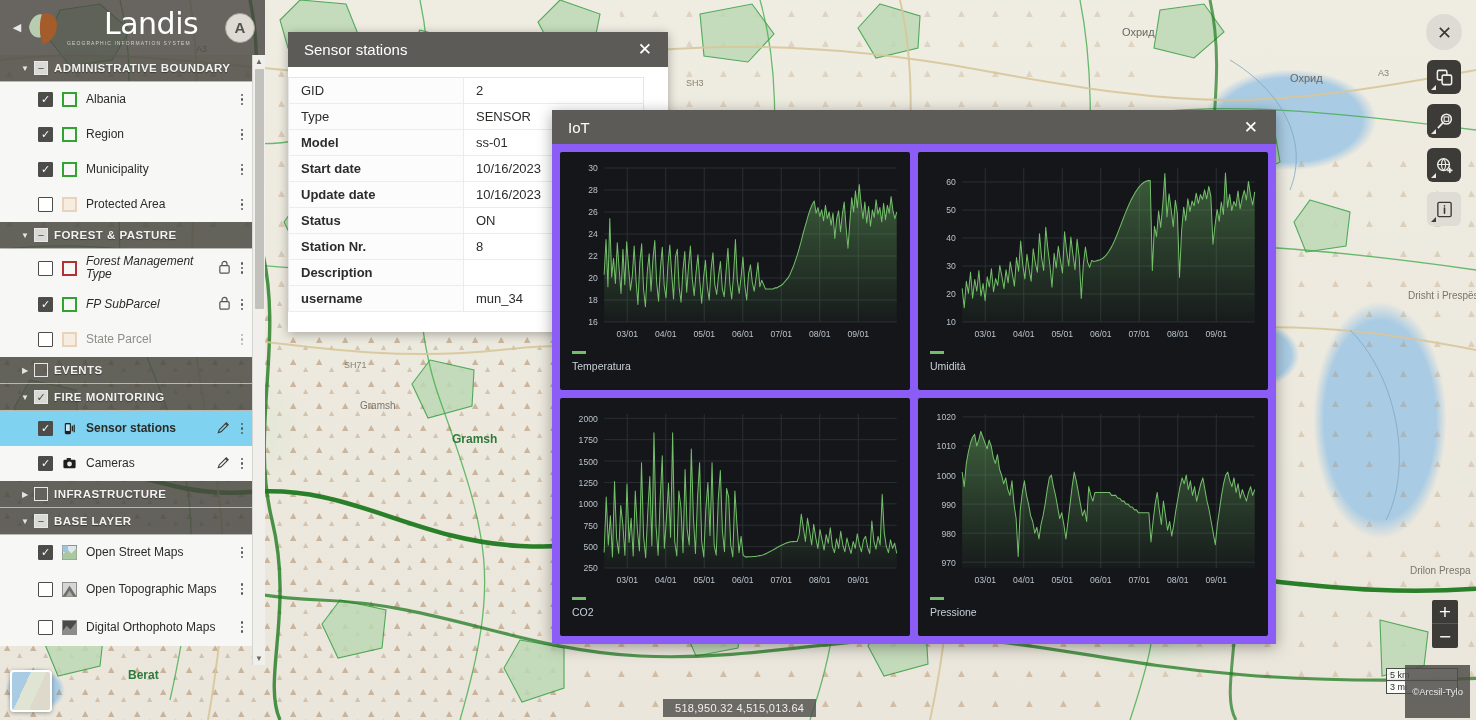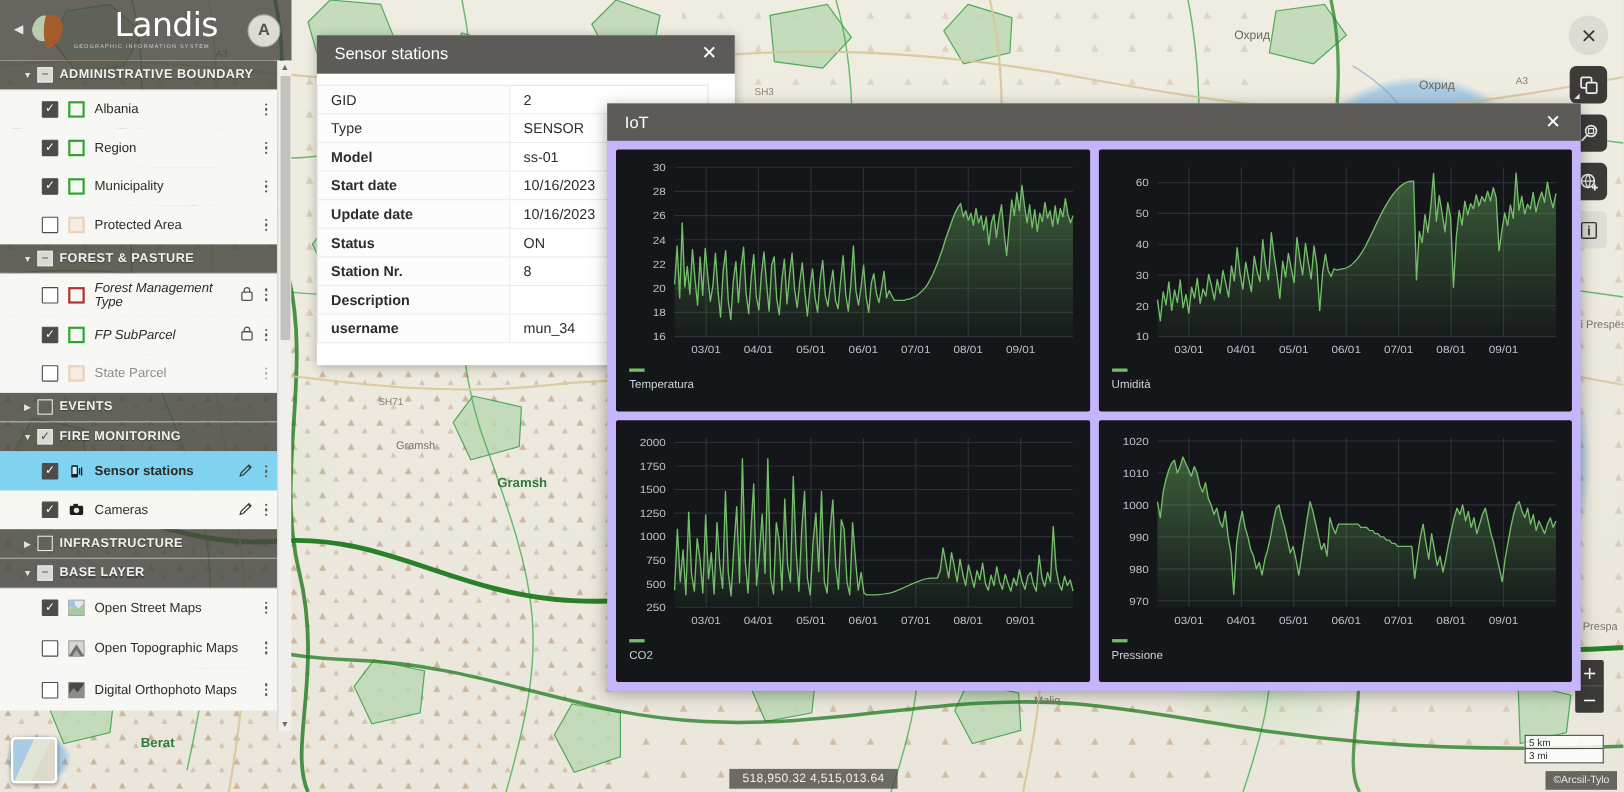--- a/index.html
+++ b/index.html
@@ -149,22 +149,22 @@
     border: 1px solid #e6e6e4;
   }
   .attr-table tr { border-bottom: 1px solid #ececeb; }
   .attr-table td { padding: 5px 0 5px 12px; color: #2c2c2a; height: 22px; }
   .attr-table td.k { width: 175px; font-weight: 700; background: #fcfcfc; }
   .attr-table td.kn { font-weight: 400; }
   .attr-table td.v { border-left: 1px solid #ececeb; }
 
   
   #iot-panel {
-    position: absolute; left: 552px; top: 94px; width: 885px; height: 534px;
-    background: #c4b5fd; z-index: 40; box-shadow: 0 3px 14px rgba(0,0,0,.35);
+    position: absolute; left: 552px; top: 110px; width: 724px; height: 534px;
+    background: #8b5cf6; z-index: 40; box-shadow: 0 3px 14px rgba(0,0,0,.35);
   }
   .iot-head {
     height: 34px; background: #5d5b57; display: flex; align-items: center;
     justify-content: space-between; padding: 0 14px 0 16px;
   }
   .iot-title { color: #fff; font-size: 15px; }
   .iot-body {
     padding: 8px; display: grid; grid-template-columns: 1fr 1fr;
     grid-template-rows: 1fr 1fr; gap: 8px; height: 500px;
   }
@@ -217,21 +217,21 @@
     font-size: 9px; color: #2c2c2a;
   }
   #scalebar div {
     background: rgba(255,255,255,0.82); border: 1px solid #4a4a46;
     border-top: none; padding: 0 3px; height: 13px; line-height: 12px;
   }
   #scalebar div:first-child { border-top: 1px solid #4a4a46; }
   #attribution {
     position: absolute; right: 6px; bottom: 2px; z-index: 25;
     background: rgba(80,78,74,0.85); color: #e9e9e6;
-    font-size: 9.5px; padding: 3px 7px;
+    font-size: 9.5px; padding: 21px 7px;
   }
   #coords {
     position: absolute; left: 663px; bottom: 3px; z-index: 25;
     background: rgba(80,78,74,0.82); color: #f0f0ee;
     font-size: 11px; padding: 3px 12px; letter-spacing: .3px;
   }
   #minimap {
     position: absolute; left: 10px; bottom: 8px; z-index: 25;
     width: 42px; height: 42px; border-radius: 4px;
     border: 2px solid #fff; overflow: hidden;

